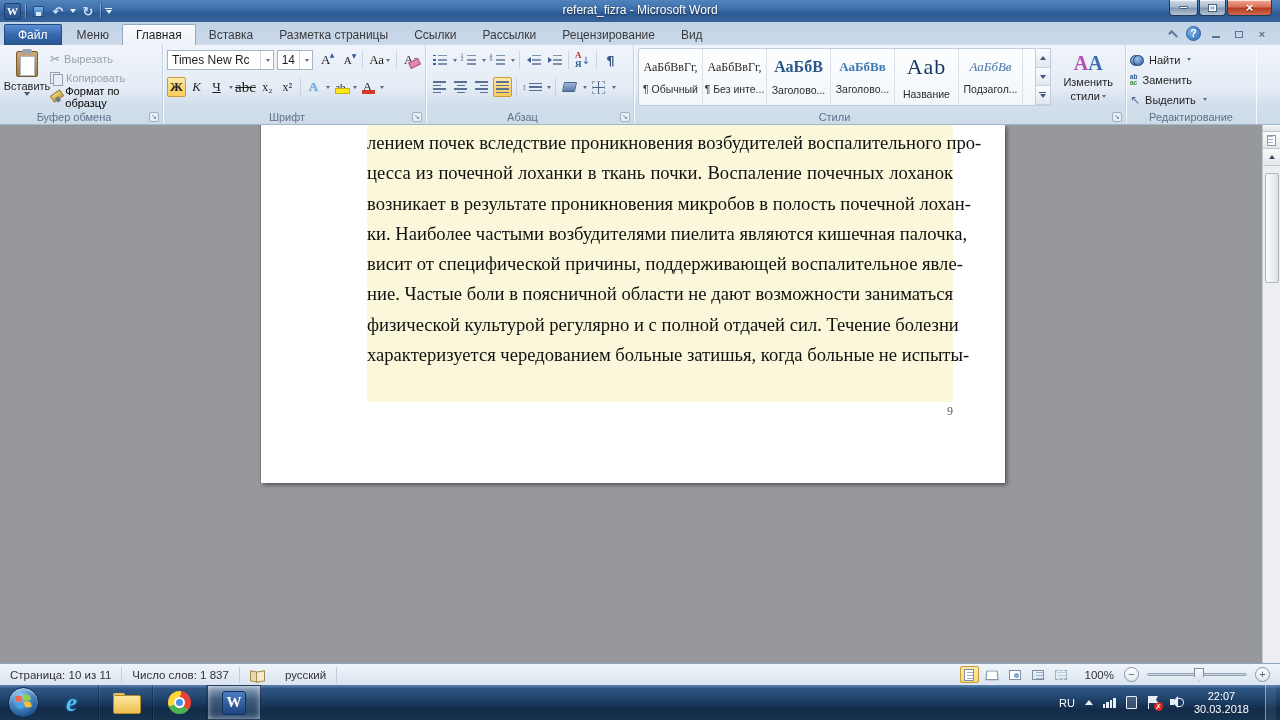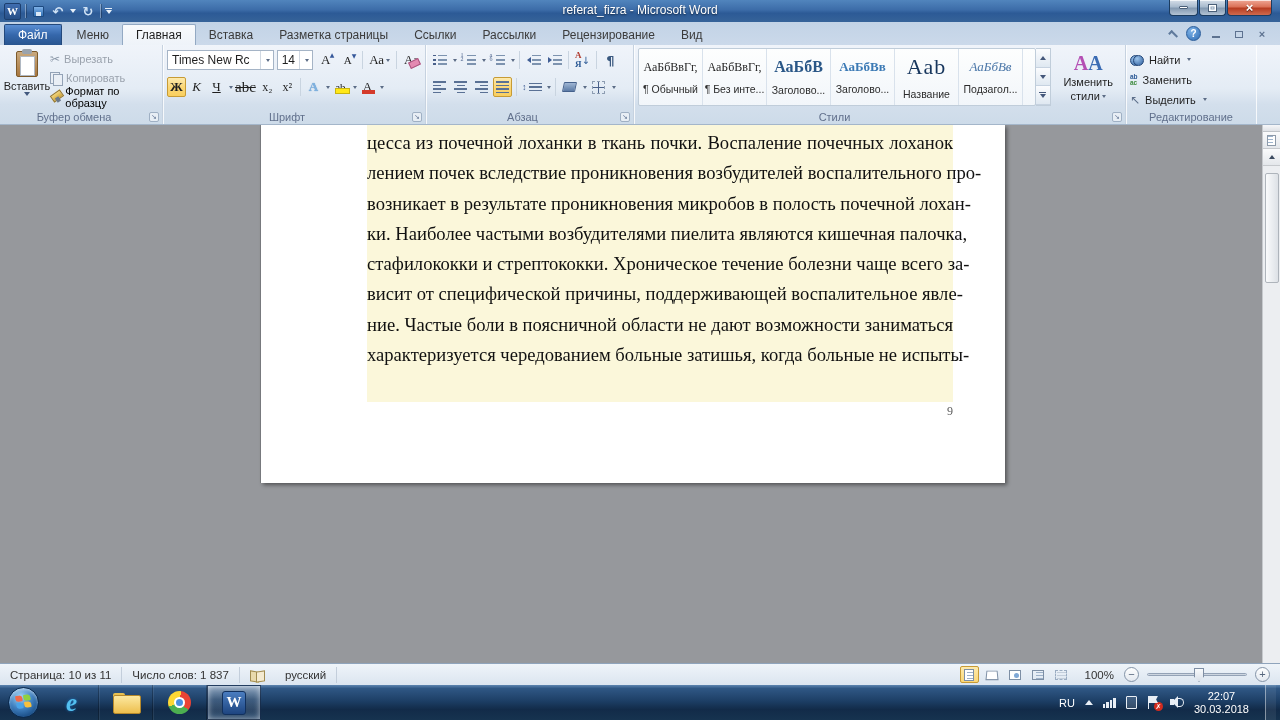--- a/index.html
+++ b/index.html
@@ -571,27 +571,27 @@
         <span class="tiny-caret"></span>
       </div>
     </div>
     <div class="glabel">Редактирование</div>
   </div>
 </div>
 
 <div class="docarea">
   <div class="page page1">
     <div class="tb tb1" id="p1lines">
+        <div class="tline">лением почек вследствие проникновения возбудителей воспалительного про-</div>
         <div class="tline">цесса из почечной лоханки в ткань почки. Воспаление почечных лоханок</div>
-        <div class="tline">лением почек вследствие проникновения возбудителей воспалительного про-</div>
         <div class="tline">возникает в результате проникновения микробов в полость почечной лохан-</div>
         <div class="tline">ки. Наиболее частыми возбудителями пиелита являются кишечная палочка,</div>
-        <div class="tline">стафилококки и стрептококки. Хроническое течение болезни чаще всего за-</div>
         <div class="tline">висит от специфической причины, поддерживающей воспалительное явле-</div>
         <div class="tline">ние. Частые боли в поясничной области не дают возможности заниматься</div>
+        <div class="tline">физической культурой регулярно и с полной отдачей сил. Течение болезни</div>
         <div class="tline">характеризуется чередованием больные затишья, когда больные не испыты-</div>
       </div>
     <div class="pagenum">9</div>
   </div>
   <div class="vscroll">
     <div class="vs-split"></div>
     <div class="vs-btn">
         <span class="rulerico"></span>
       </div>
     <div class="vs-btn">

